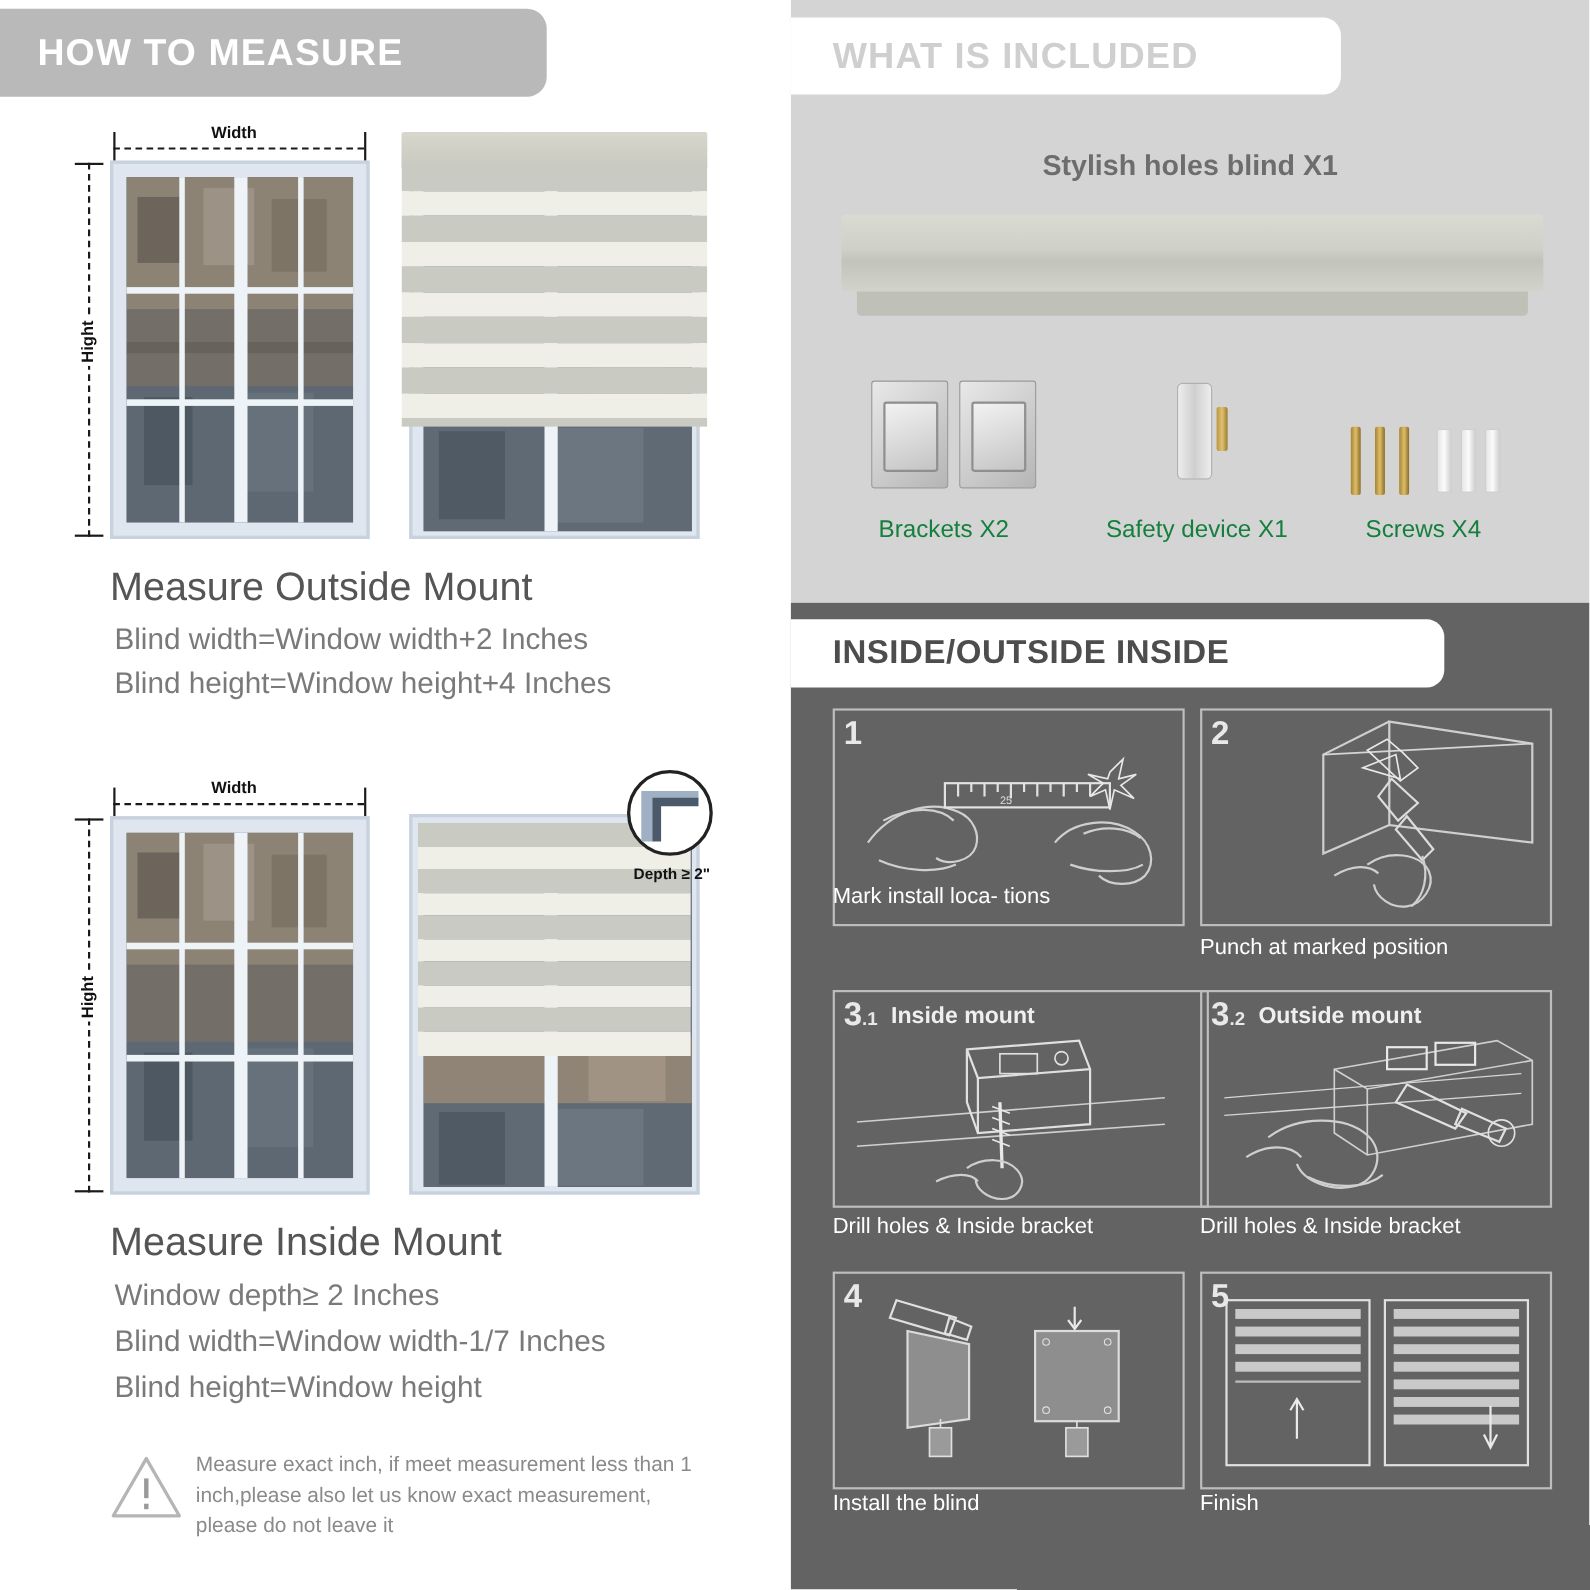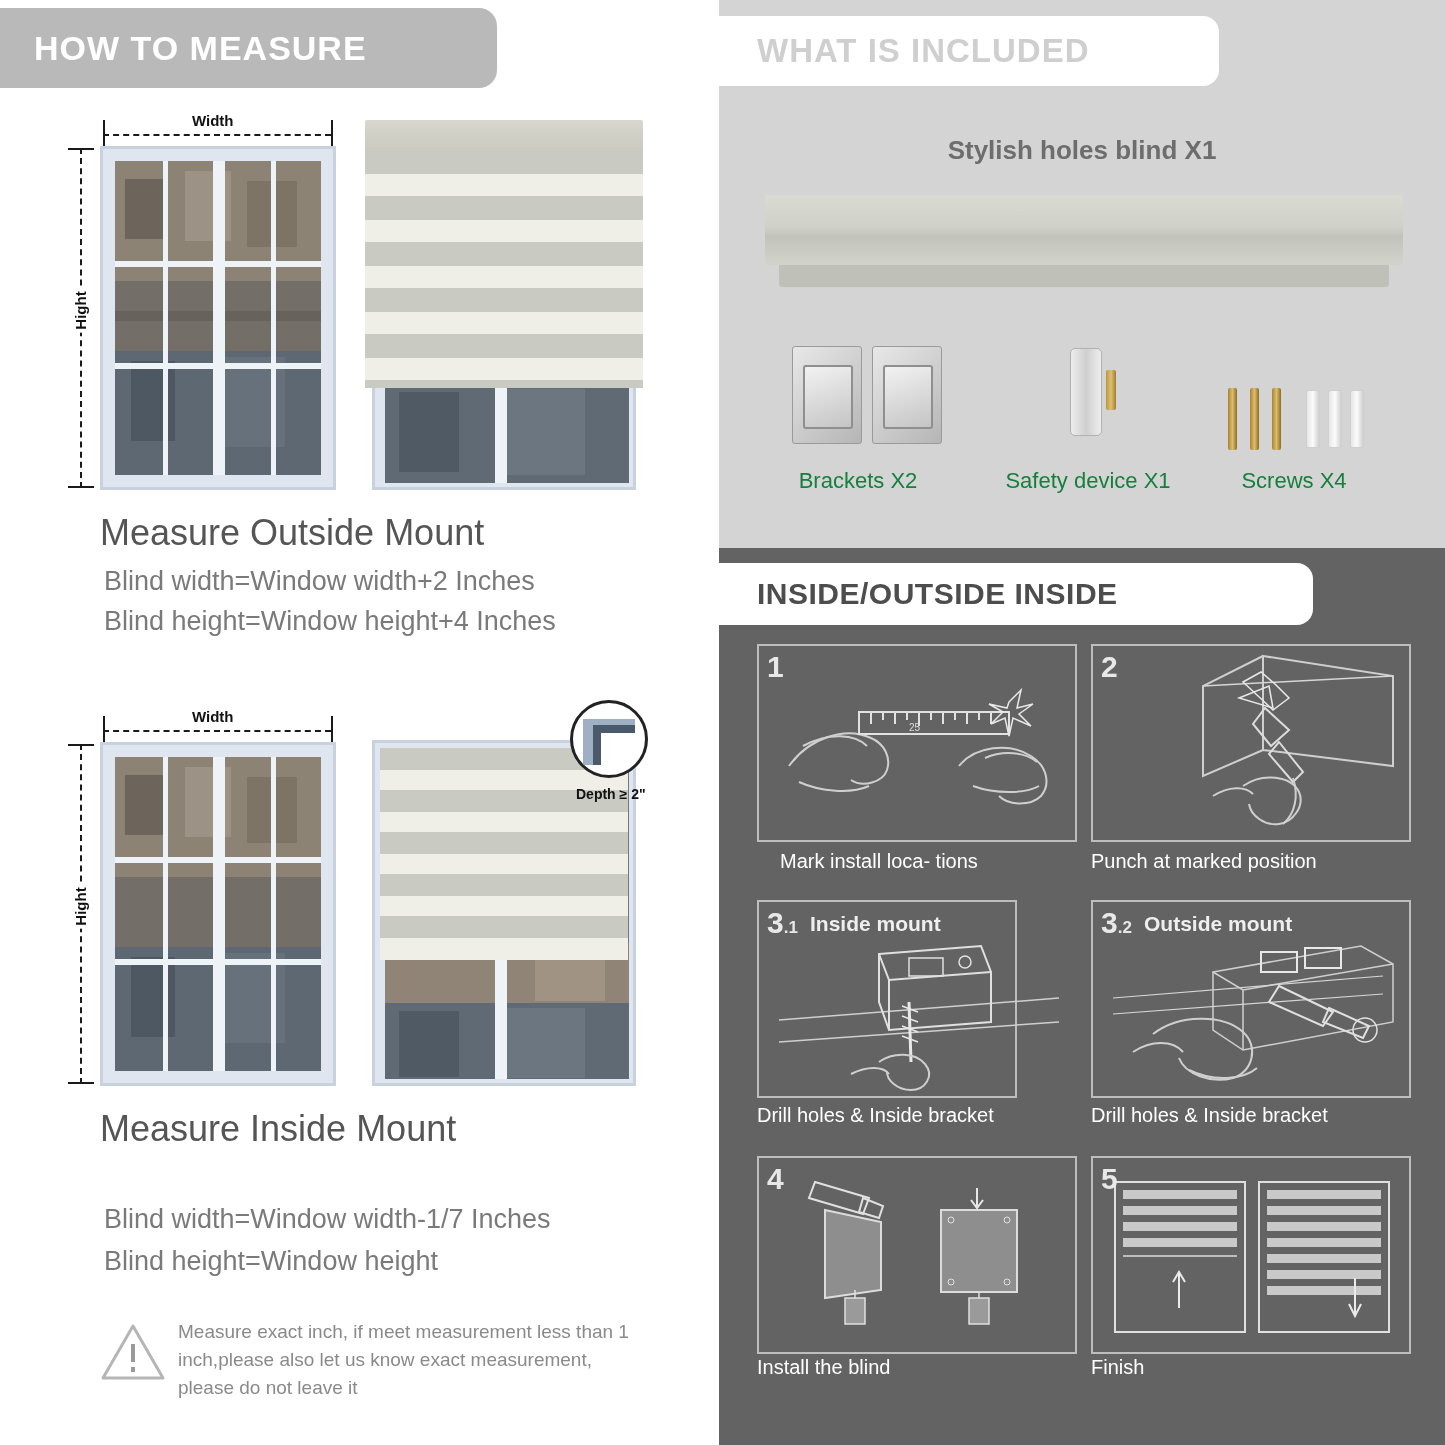--- a/index.html
+++ b/index.html
@@ -204,20 +204,21 @@
 
     <div class="depth-callout" style="left:570px;top:700px;">
       <svg width="72" height="72" viewBox="0 0 72 72">
         <path d="M10 16 L62 16 L62 22 L20 22 L20 62 L10 62 Z" fill="#9fb0c4"></path>
         <path d="M20 22 L62 22 L62 30 L28 30 L28 62 L20 62 Z" fill="#4a5a6a"></path>
       </svg>
     </div>
     <div class="depth-label" style="left:576px;top:786px;">Depth ≥ 2"</div>
 
     <div class="mount-title" style="left:100px;top:1108px;">Measure Inside Mount</div>
+    <div class="mount-line" style="left:104px;top:1162px;">Window depth≥ 2 Inches</div>
     <div class="mount-line" style="left:104px;top:1204px;">Blind width=Window width-1/7 Inches</div>
     <div class="mount-line" style="left:104px;top:1246px;">Blind height=Window height</div>
 
     <div class="warn-box">
       <div class="warn-tri">
         <svg width="66" height="60" viewBox="0 0 66 60">
           <path d="M33 4 L63 56 L3 56 Z" fill="none" stroke="#b5b5b5" stroke-width="3" stroke-linejoin="round"></path>
           <rect x="31" y="22" width="4" height="18" fill="#9a9a9a"></rect>
           <rect x="31" y="45" width="4" height="5" fill="#9a9a9a"></rect>
         </svg>
@@ -276,40 +277,40 @@
         <line x1="232" y1="66" x2="232" y2="78"></line>
       </g>
       <text x="150" y="85" fill="#dcdcdc" font-size="10" font-family="Liberation Sans">25</text>
       <path d="M250 56 L262 44 L258 62 L274 58 L260 68 L272 80 L254 72 L250 90 L246 72 L232 78 L244 66 L230 58 L248 62 Z" fill="none" stroke="#e8e8e8" stroke-width="1.5"></path>
       <path d="M200 120 C216 100 250 96 272 110 C288 120 292 138 282 150 C272 160 250 160 240 150" fill="none" stroke="#cfcfcf" stroke-width="2"></path>
       <path d="M214 140 C236 148 266 148 280 140" fill="none" stroke="#cfcfcf" stroke-width="2"></path>
       <path d="M226 112 C244 104 266 106 278 116" fill="none" stroke="#cfcfcf" stroke-width="2"></path>
     </svg>
     <div class="step-num"><span>1</span></div>
   </div>
-  <div class="step-cap" style="left:757px;top:850px;margin-left:23px;">Mark install loca- tions</div>
+  <div class="step-cap" style="left:757px;top:804px;">Mark install loca- tions</div>
 
   <div class="step" style="left:1091px;top:644px;width:320px;height:198px;">
     <svg width="316" height="194" viewBox="0 0 316 194">
       <path d="M170 10 L300 30 L300 120 L170 104 Z" fill="none" stroke="#cfcfcf" stroke-width="2"></path>
       <path d="M170 10 L110 40 L110 130 L170 104" fill="none" stroke="#cfcfcf" stroke-width="2"></path>
       <path d="M110 40 L300 30" fill="none" stroke="#d6d6d6" stroke-width="1.5"></path>
       <path d="M150 36 L168 26 L182 38 L196 52 L180 64 Z" fill="none" stroke="#e8e8e8" stroke-width="1.5"></path>
       <path d="M146 52 L176 40 L180 62 Z" fill="none" stroke="#e8e8e8" stroke-width="1.5"></path>
       <path d="M172 62 L196 84 L178 100 L160 78 Z" fill="none" stroke="#dcdcdc" stroke-width="2"></path>
       <path d="M186 96 L210 126 L200 136 L176 108 Z" fill="none" stroke="#dcdcdc" stroke-width="2"></path>
       <path d="M200 132 C206 150 202 168 190 178" fill="none" stroke="#cfcfcf" stroke-width="2"></path>
       <path d="M150 140 C170 126 198 130 206 146 C212 160 200 176 186 178 C172 180 158 170 156 158" fill="none" stroke="#cfcfcf" stroke-width="2"></path>
       <path d="M120 150 C136 140 152 140 160 148" fill="none" stroke="#cfcfcf" stroke-width="2"></path>
     </svg>
     <div class="step-num"><span>2</span></div>
   </div>
   <div class="step-cap" style="left:1091px;top:850px;">Punch at  marked position</div>
 
-  <div class="step" style="left:757px;top:900px;width:260px;height:198px;">
+  <div class="step" style="left:757px;top:900px;width:342px;height:198px;">
     <svg width="316" height="194" viewBox="0 0 316 194">
       <line x1="20" y1="118" x2="300" y2="96" stroke="#cfcfcf" stroke-width="1.5"></line>
       <line x1="20" y1="140" x2="300" y2="120" stroke="#cfcfcf" stroke-width="1.5"></line>
       <path d="M120 52 L222 44 L232 70 L232 120 L130 128 L120 100 Z" fill="none" stroke="#e0e0e0" stroke-width="2"></path>
       <path d="M120 52 L130 78 L232 70" fill="none" stroke="#e0e0e0" stroke-width="2"></path>
       <path d="M130 78 L130 128" fill="none" stroke="#e0e0e0" stroke-width="2"></path>
       <rect x="150" y="56" width="34" height="18" fill="none" stroke="#e0e0e0" stroke-width="1.5"></rect>
       <circle cx="206" cy="60" r="6" fill="none" stroke="#e0e0e0" stroke-width="1.5"></circle>
       <path d="M150 100 L152 160" stroke="#e8e8e8" stroke-width="3"></path>
       <path d="M143 104 L159 110 M143 114 L159 120 M143 124 L159 130 M143 134 L159 140" stroke="#e8e8e8" stroke-width="1.5"></path>

